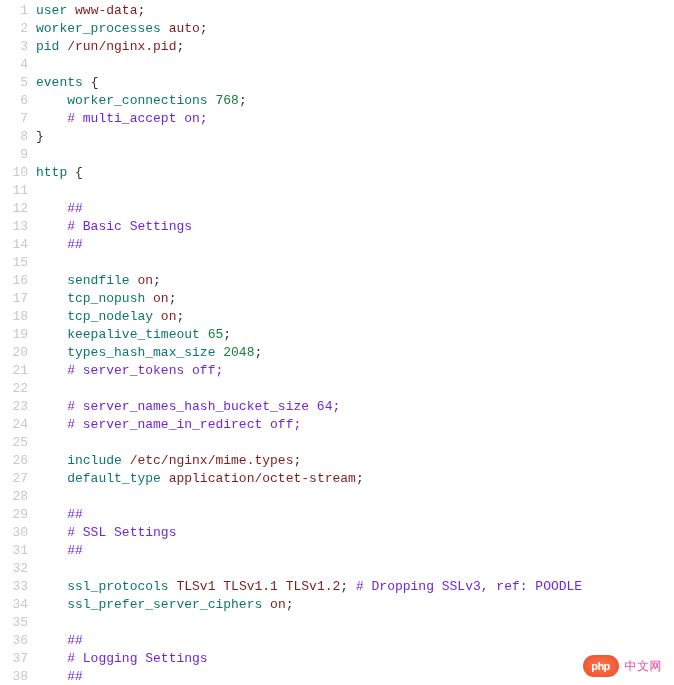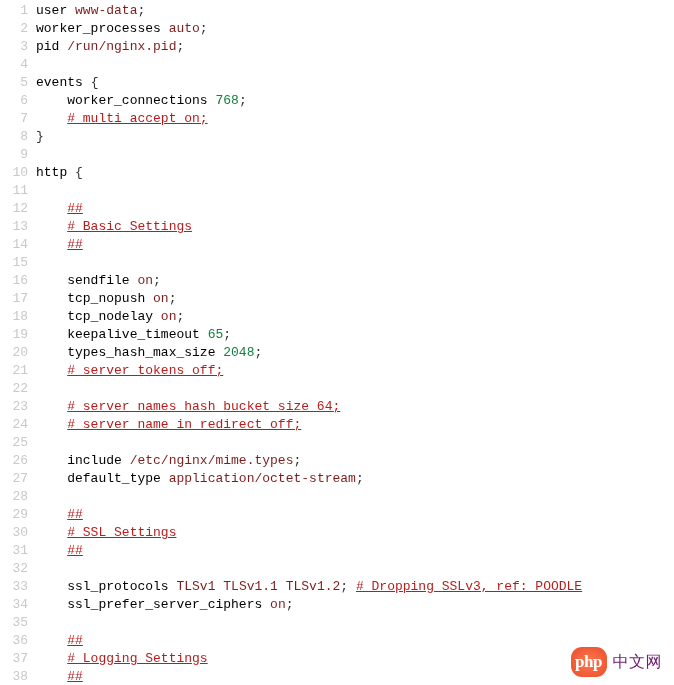--- a/index.html
+++ b/index.html
@@ -28,56 +28,56 @@
     text-align: right;
     color: #c9c9c9;
     padding-right: 8px;
     flex: 0 0 auto;
     user-select: none;
   }
   .code {
     flex: 1 1 auto;
     color: #333;
   }
-  .kw  { color: #000000; } 
+  .kw  { color: #0f766e; } 
   .val { color: #7f1d1d; } 
   .num { color: #15803d; } 
-  .cmt { color: #b91c1c; text-decoration: underline; } 
+  .cmt { color: #6d28d9; } 
   .txt { color: #333333; }
   .brace { color: #333333; }
 
   .watermark {
     position: absolute;
     right: 6px;
     bottom: 6px;
     display: flex;
     align-items: center;
     gap: 6px;
     background: rgba(255,255,255,0.6);
     padding: 2px 6px 2px 2px;
     border-radius: 12px;
   }
   .wm-logo {
     width: 36px;
-    height: 30px;
+    height: 22px;
     background: radial-gradient(ellipse at center, #ff7a4d 0%, #e94b2c 100%);
     border-radius: 11px;
     color: #fff;
-    font-family: Liberation Serif, serif;
+    font-family: Liberation Sans, sans-serif;
     font-weight: bold;
-    font-size: 17px;
+    font-size: 11px;
     display: flex;
     align-items: center;
     justify-content: center;
     letter-spacing: -0.5px;
   }
   .wm-text {
     font-family: "PingFang SC","Microsoft YaHei",sans-serif;
-    font-size: 16px;
-    color: #701a75;
+    font-size: 12px;
+    color: #ec4899;
     letter-spacing: 0.5px;
   }
 </style>
 </head>
 <body>
 
 <div class="code-container" id="code-root"><div class="code-line"><span class="gutter">1</span><span class="code"><span class="kw">user</span><span class="txt"> </span><span class="val">www-data</span><span class="txt">;</span></span></div><div class="code-line"><span class="gutter">2</span><span class="code"><span class="kw">worker_processes</span><span class="txt"> </span><span class="val">auto</span><span class="txt">;</span></span></div><div class="code-line"><span class="gutter">3</span><span class="code"><span class="kw">pid</span><span class="txt"> </span><span class="val">/run/nginx.pid</span><span class="txt">;</span></span></div><div class="code-line"><span class="gutter">4</span><span class="code"></span></div><div class="code-line"><span class="gutter">5</span><span class="code"><span class="kw">events</span><span class="txt"> </span><span class="brace">{</span></span></div><div class="code-line"><span class="gutter">6</span><span class="code"><span class="txt">    </span><span class="kw">worker_connections</span><span class="txt"> </span><span class="num">768</span><span class="txt">;</span></span></div><div class="code-line"><span class="gutter">7</span><span class="code"><span class="txt">    </span><span class="cmt"># multi_accept on;</span></span></div><div class="code-line"><span class="gutter">8</span><span class="code"><span class="brace">}</span></span></div><div class="code-line"><span class="gutter">9</span><span class="code"></span></div><div class="code-line"><span class="gutter">10</span><span class="code"><span class="kw">http</span><span class="txt"> </span><span class="brace">{</span></span></div><div class="code-line"><span class="gutter">11</span><span class="code"></span></div><div class="code-line"><span class="gutter">12</span><span class="code"><span class="txt">    </span><span class="cmt">##</span></span></div><div class="code-line"><span class="gutter">13</span><span class="code"><span class="txt">    </span><span class="cmt"># Basic Settings</span></span></div><div class="code-line"><span class="gutter">14</span><span class="code"><span class="txt">    </span><span class="cmt">##</span></span></div><div class="code-line"><span class="gutter">15</span><span class="code"></span></div><div class="code-line"><span class="gutter">16</span><span class="code"><span class="txt">    </span><span class="kw">sendfile</span><span class="txt"> </span><span class="val">on</span><span class="txt">;</span></span></div><div class="code-line"><span class="gutter">17</span><span class="code"><span class="txt">    </span><span class="kw">tcp_nopush</span><span class="txt"> </span><span class="val">on</span><span class="txt">;</span></span></div><div class="code-line"><span class="gutter">18</span><span class="code"><span class="txt">    </span><span class="kw">tcp_nodelay</span><span class="txt"> </span><span class="val">on</span><span class="txt">;</span></span></div><div class="code-line"><span class="gutter">19</span><span class="code"><span class="txt">    </span><span class="kw">keepalive_timeout</span><span class="txt"> </span><span class="num">65</span><span class="txt">;</span></span></div><div class="code-line"><span class="gutter">20</span><span class="code"><span class="txt">    </span><span class="kw">types_hash_max_size</span><span class="txt"> </span><span class="num">2048</span><span class="txt">;</span></span></div><div class="code-line"><span class="gutter">21</span><span class="code"><span class="txt">    </span><span class="cmt"># server_tokens off;</span></span></div><div class="code-line"><span class="gutter">22</span><span class="code"></span></div><div class="code-line"><span class="gutter">23</span><span class="code"><span class="txt">    </span><span class="cmt"># server_names_hash_bucket_size 64;</span></span></div><div class="code-line"><span class="gutter">24</span><span class="code"><span class="txt">    </span><span class="cmt"># server_name_in_redirect off;</span></span></div><div class="code-line"><span class="gutter">25</span><span class="code"></span></div><div class="code-line"><span class="gutter">26</span><span class="code"><span class="txt">    </span><span class="kw">include</span><span class="txt"> </span><span class="val">/etc/nginx/mime.types</span><span class="txt">;</span></span></div><div class="code-line"><span class="gutter">27</span><span class="code"><span class="txt">    </span><span class="kw">default_type</span><span class="txt"> </span><span class="val">application/octet-stream</span><span class="txt">;</span></span></div><div class="code-line"><span class="gutter">28</span><span class="code"></span></div><div class="code-line"><span class="gutter">29</span><span class="code"><span class="txt">    </span><span class="cmt">##</span></span></div><div class="code-line"><span class="gutter">30</span><span class="code"><span class="txt">    </span><span class="cmt"># SSL Settings</span></span></div><div class="code-line"><span class="gutter">31</span><span class="code"><span class="txt">    </span><span class="cmt">##</span></span></div><div class="code-line"><span class="gutter">32</span><span class="code"></span></div><div class="code-line"><span class="gutter">33</span><span class="code"><span class="txt">    </span><span class="kw">ssl_protocols</span><span class="txt"> </span><span class="val">TLSv1</span><span class="txt"> </span><span class="val">TLSv1.1</span><span class="txt"> </span><span class="val">TLSv1.2</span><span class="txt">; </span><span class="cmt"># Dropping SSLv3, ref: POODLE</span></span></div><div class="code-line"><span class="gutter">34</span><span class="code"><span class="txt">    </span><span class="kw">ssl_prefer_server_ciphers</span><span class="txt"> </span><span class="val">on</span><span class="txt">;</span></span></div><div class="code-line"><span class="gutter">35</span><span class="code"></span></div><div class="code-line"><span class="gutter">36</span><span class="code"><span class="txt">    </span><span class="cmt">##</span></span></div><div class="code-line"><span class="gutter">37</span><span class="code"><span class="txt">    </span><span class="cmt"># Logging Settings</span></span></div><div class="code-line"><span class="gutter">38</span><span class="code"><span class="txt">    </span><span class="cmt">##</span></span></div></div>
 
 <div class="watermark">
   <div class="wm-logo">php</div>

